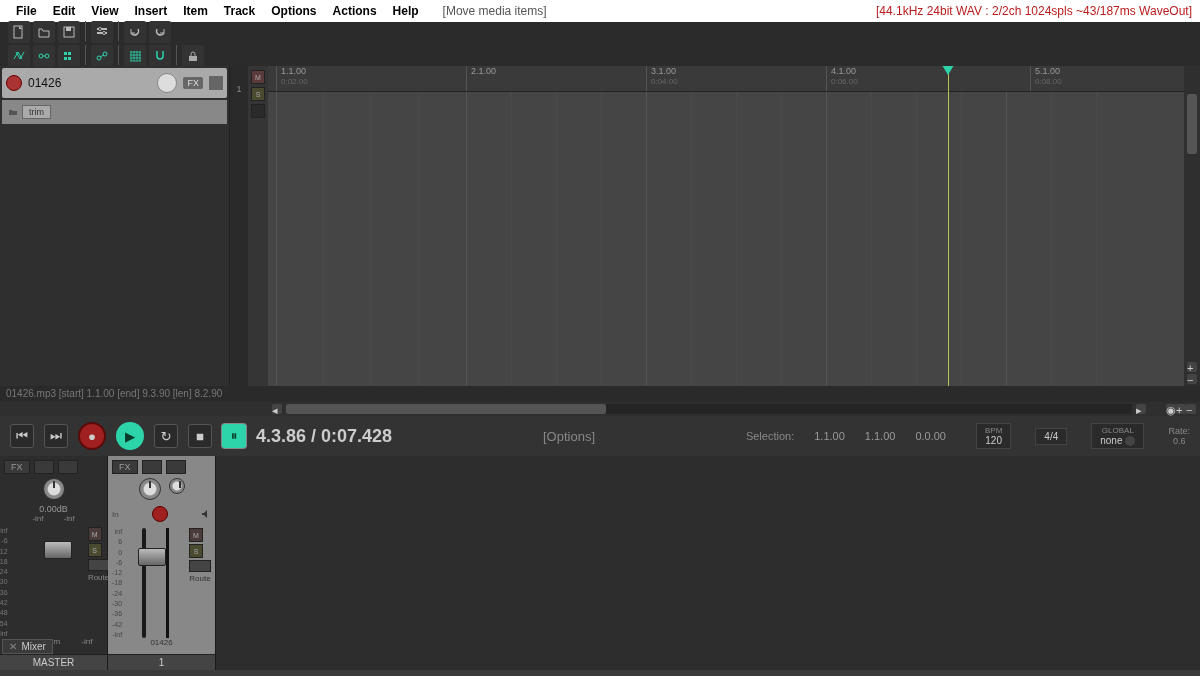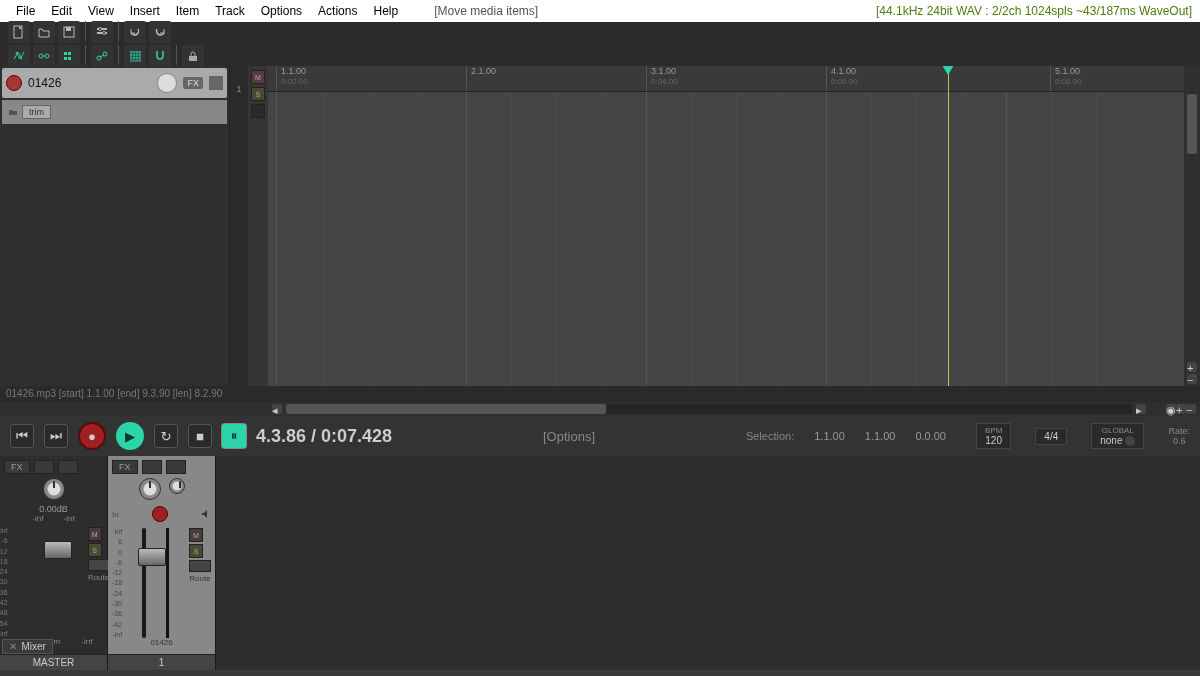--- a/index.html
+++ b/index.html
@@ -1,21 +1,21 @@
 <!DOCTYPE html>
 <html><head>
 <meta charset="utf-8">
 <style>
 * { margin: 0; padding: 0; box-sizing: border-box; font-family: Arial, sans-serif; }
 body { background: #3a3a3a; color: #ccc; width: 1200px; height: 676px; overflow: hidden; font-size: 11px; }
 
 .menubar { background: #fff; color: #000; height: 22px; display: flex; align-items: center; padding: 0 8px; font-size: 12px; }
-.menubar .menu-item { padding: 0 8px; cursor: pointer; }
-.menubar .context { color: #555; margin-left: 28px; }
-.menubar .status-right { margin-left: auto; color: #4d7c0f; }
+.menubar .menu-item { padding: 0 8px; cursor: pointer; font-weight: bold; }
+.menubar .context { color: #555; margin-left: 16px; }
+.menubar .status-right { margin-left: auto; color: #b91c1c; }
 
 .toolbar { background: #2b2b2b; height: 44px; display: flex; align-items: center; padding: 4px 8px; gap: 4px; }
 .tool-btn { width: 22px; height: 22px; background: #333; border: none; display: flex; align-items: center; justify-content: center; color: #2dd4aa; cursor: pointer; border-radius: 2px; }
 .tool-sep { width: 1px; height: 20px; background: #555; margin: 0 2px; }
 .tool-row { display: flex; gap: 3px; }
 .tool-col { display: flex; flex-direction: column; gap: 2px; }
 
 .main-area { display: flex; height: 320px; }
 .track-panel { width: 230px; background: #2f2f2f; border-right: 1px solid #222; }
 .track-header { background: #aaa; height: 30px; display: flex; align-items: center; padding: 0 4px; gap: 6px; margin: 2px; border-radius: 2px; }
@@ -242,21 +242,21 @@
     <div class="smr-btn s">S</div>
     <div class="smr-btn dark"></div>
   </div>
 
   <div class="arrange">
     <div class="ruler">
       <div class="ruler-mark" style="left:8px"><span>1.1.00</span><br><span class="sub">0:02.00</span></div>
       <div class="ruler-mark" style="left:198px"><span>2.1.00</span></div>
       <div class="ruler-mark" style="left:378px"><span>3.1.00</span><br><span class="sub">0:04.00</span></div>
       <div class="ruler-mark" style="left:558px"><span>4.1.00</span><br><span class="sub">0:06.00</span></div>
-      <div class="ruler-mark" style="left:782px"><span>5.1.00</span><br><span class="sub">0:08.00</span></div>
+      <div class="ruler-mark" style="left:762px"><span>5.1.00</span><br><span class="sub">0:08.00</span></div>
     </div>
 
     <div class="grid-lines">
       <div class="grid-line" style="left:8px"></div>
       <div class="grid-line beat" style="left:55px"></div>
       <div class="grid-line beat" style="left:102px"></div>
       <div class="grid-line beat" style="left:150px"></div>
       <div class="grid-line" style="left:198px"></div>
       <div class="grid-line beat" style="left:243px"></div>
       <div class="grid-line beat" style="left:288px"></div>

